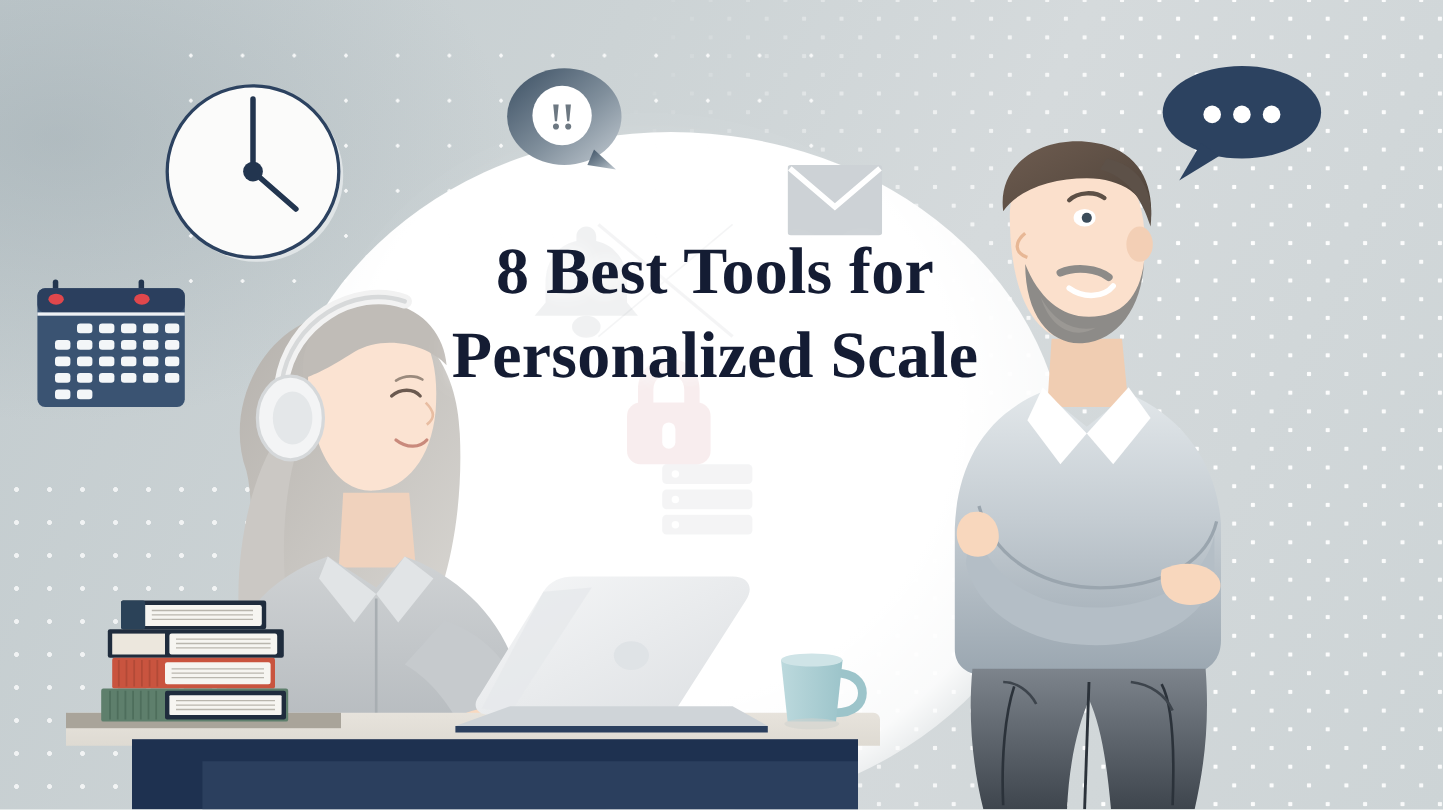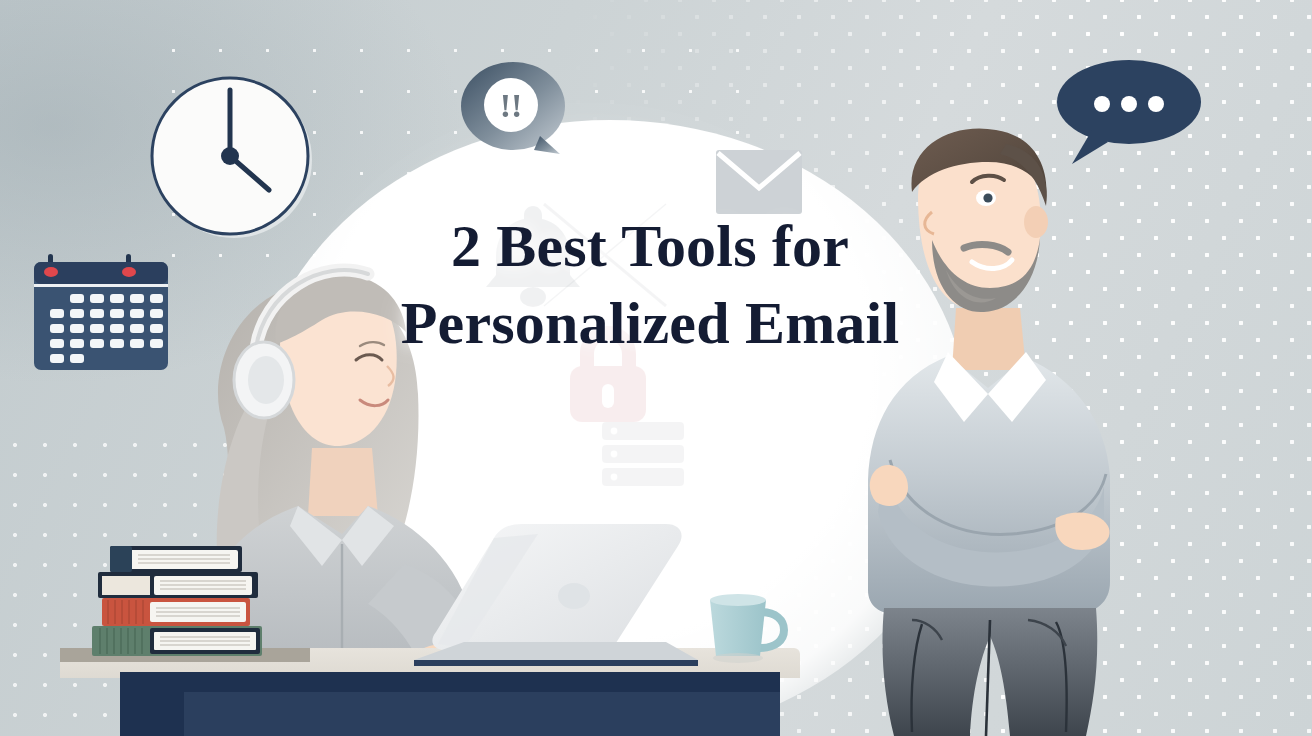--- a/index.html
+++ b/index.html
@@ -424,17 +424,17 @@
         </linearGradient>
       </defs>
       <path d="M60 22 C76 22 84 30 84 40 C84 50 76 58 60 58" fill="none" stroke="#9cc4ca" stroke-width="8"></path>
       <path d="M10 10 L66 10 L60 66 L16 66 Z" fill="url(#mugg)"></path>
       <ellipse cx="38" cy="10" rx="28" ry="6" fill="#cfe4e7"></ellipse>
       <ellipse cx="38" cy="68" rx="25" ry="5" fill="#cfd2cd" opacity=".55"></ellipse>
     </svg>
   </div>
 
   <div class="title">
-    <span class="line">2 Best Tools for</span>
-    <span class="line">Personalized Email</span>
+    <span class="line">8 Best Tools for</span>
+    <span class="line">Personalized Scale</span>
   </div>
 
 </div>
 
 </body></html>

